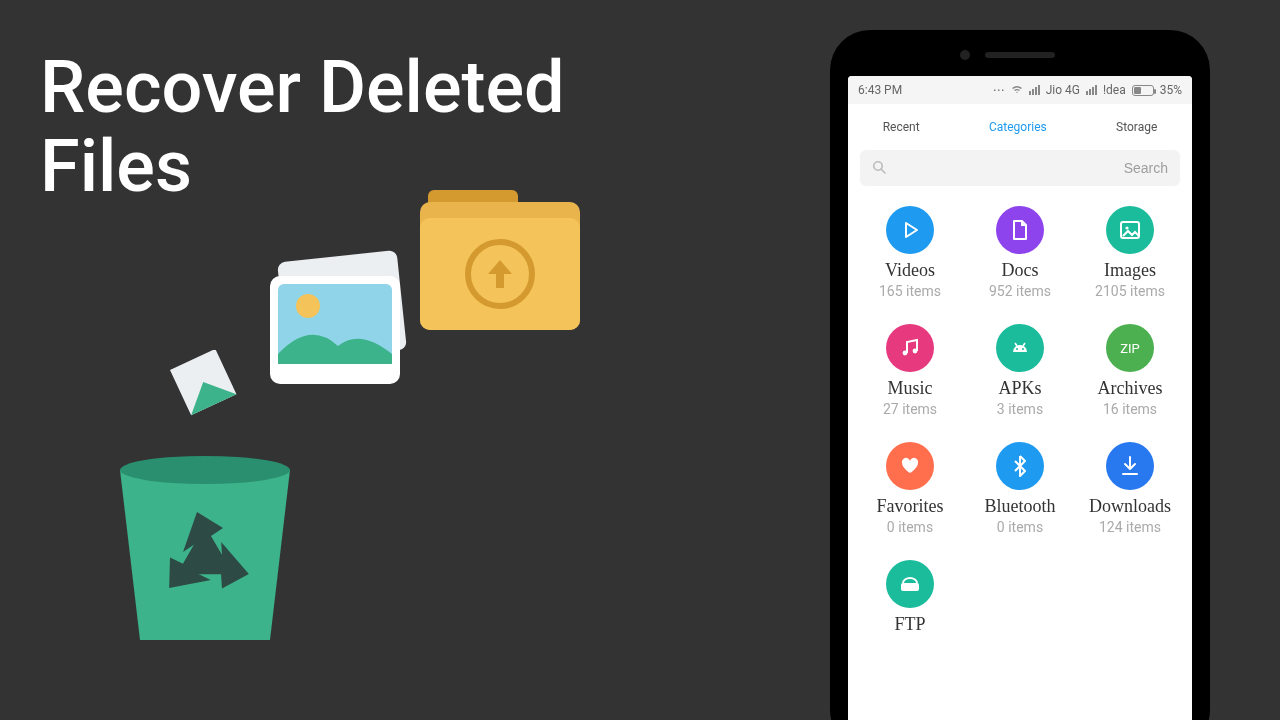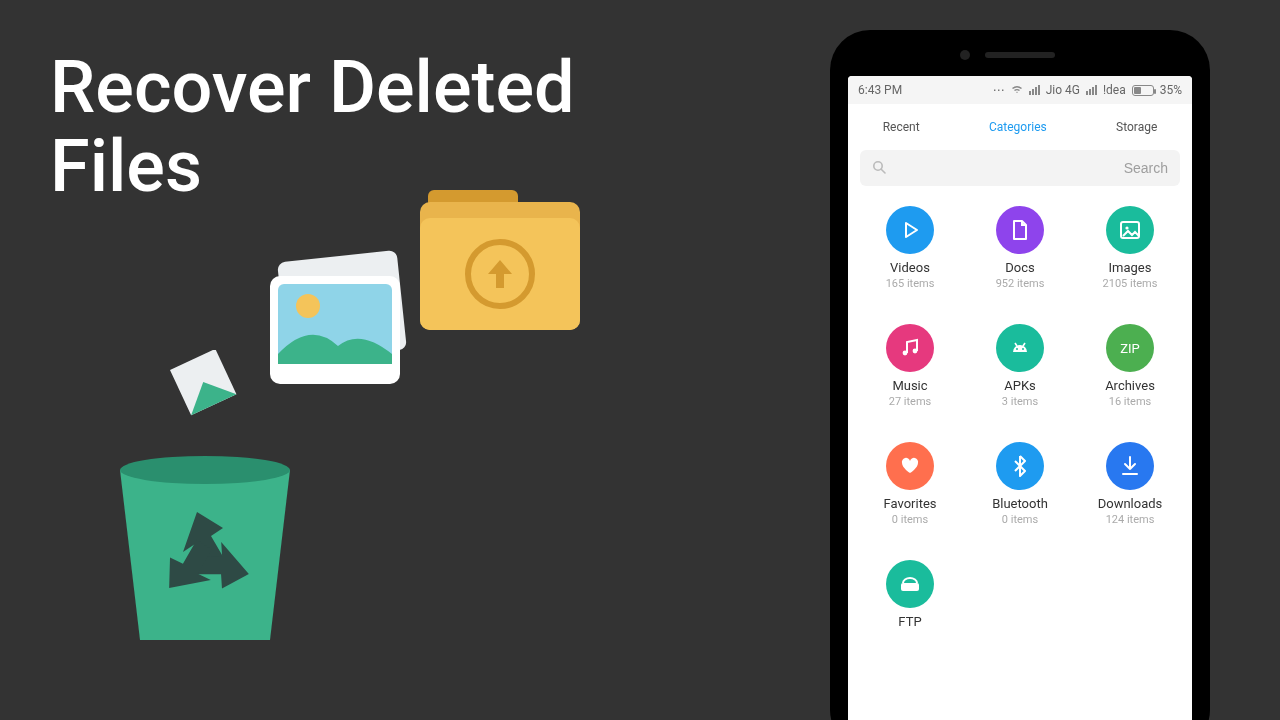--- a/index.html
+++ b/index.html
@@ -7,21 +7,21 @@
   body {
     background: #333333;
     font-family: -apple-system, BlinkMacSystemFont, "Segoe UI", Roboto, Helvetica, Arial, sans-serif;
     position: relative;
   }
 
   
   .hero-title {
     position: absolute;
     top: 48px;
-    left: 50px;
+    left: 40px;
     color: #ffffff;
     font-size: 72px;
     font-weight: 500;
     line-height: 1.1;
   }
 
   
   .illus-folder { position: absolute; top: 170px; left: 400px; }
   .illus-photos { position: absolute; top: 250px; left: 260px; }
   .illus-trash  { position: absolute; top: 350px; left: 100px; }
@@ -136,22 +136,22 @@
     flex-direction:column;
     align-items:center;
     justify-content:flex-start;
     cursor:pointer;
   }
   .cat-icon {
     width:48px; height:48px; border-radius:50%;
     display:flex; align-items:center; justify-content:center;
     margin-bottom:6px;
   }
-  .cat-label { font-size:13px; color:#333; }
-  .cat-sub   { font-size:11px; color:#aaa; margin-top:2px; }
+  .cat-label { font-size:18px; color:#333;font-family:Liberation Serif, serif; }
+  .cat-sub   { font-size:14px; color:#aaa; margin-top:2px; }
 
   .c-videos   { background:#1e9bf0; }
   .c-docs     { background:#8e44ec; }
   .c-images   { background:#1abc9c; }
   .c-music    { background:#e6397e; }
   .c-apks     { background:#1abc9c; }
   .c-archives { background:#4caf50; }
   .c-fav      { background:#ff6f4e; }
   .c-bt       { background:#1e9bf0; }
   .c-dl       { background:#2878f0; }

